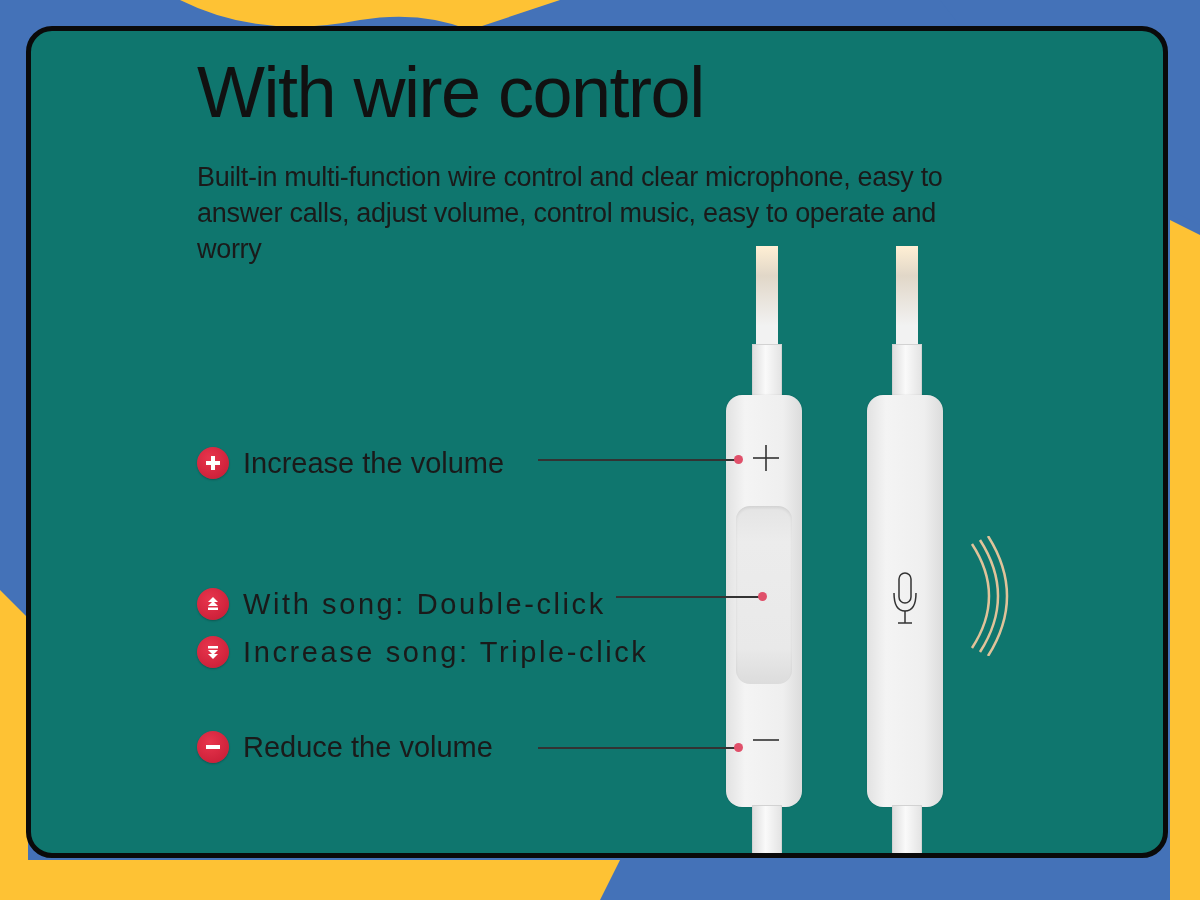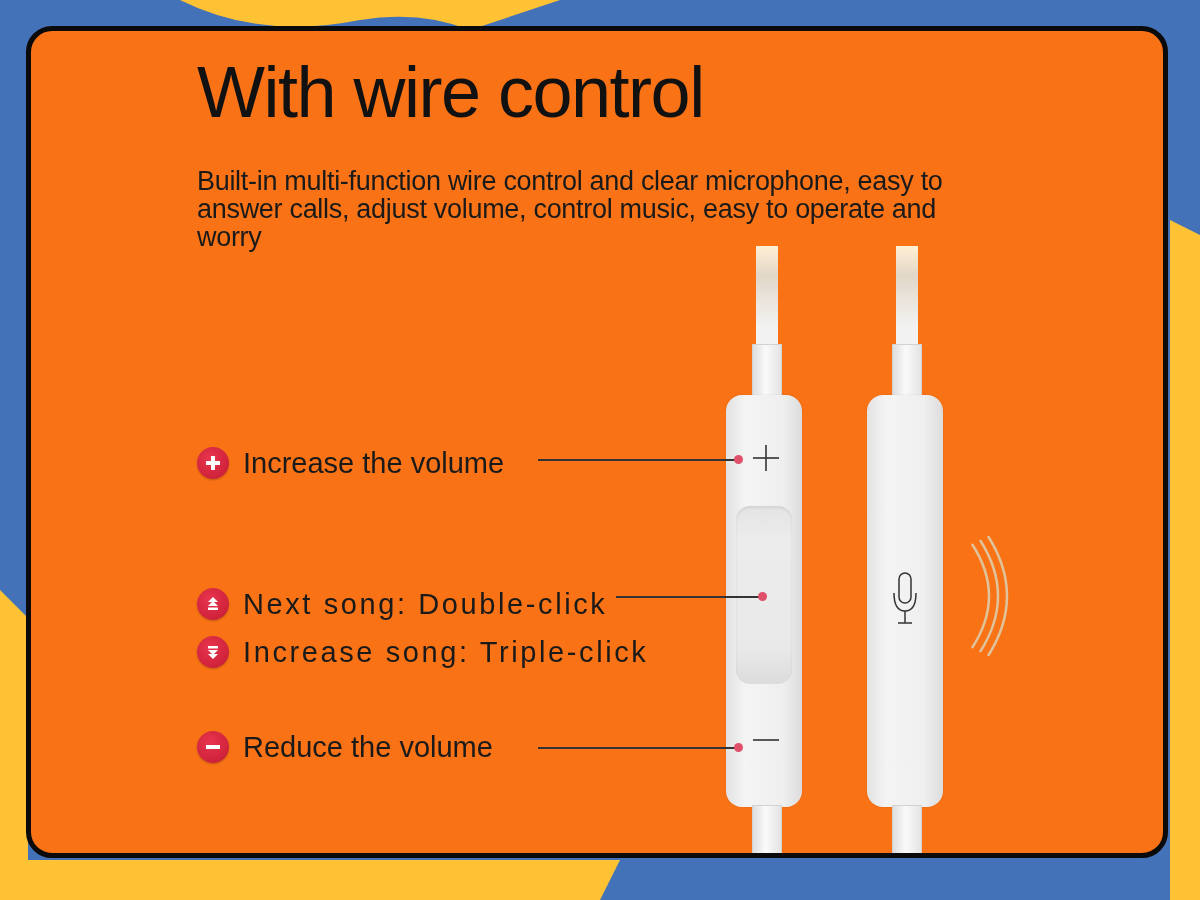--- a/index.html
+++ b/index.html
@@ -1,20 +1,20 @@
 <!DOCTYPE html>
 <html><head>
 <meta charset="utf-8">
 <style>
   html,body{margin:0;padding:0;}
   body{width:1200px;height:900px;position:relative;overflow:hidden;background:#4472b8;font-family:"Liberation Sans",sans-serif;}
   .bg-svg{position:absolute;left:0;top:0;width:1200px;height:900px;}
-  .card{position:absolute;left:26px;top:26px;width:1142px;height:832px;background:#f97316;border:5px solid #0a0a0a;border-radius:26px;box-sizing:border-box;overflow:hidden;}
+  .card{position:absolute;left:26px;top:26px;width:1142px;height:832px;background:#0f766e;border:5px solid #0a0a0a;border-radius:26px;box-sizing:border-box;overflow:hidden;}
   .title{position:absolute;left:166px;top:22px;font-size:72px;font-weight:400;color:#111;letter-spacing:-1.5px;margin:0;line-height:1.1;}
-  .desc{position:absolute;left:166px;top:136px;width:760px;font-size:27px;line-height:28px;color:#1a1a1a;margin:0;letter-spacing:-0.3px;}
+  .desc{position:absolute;left:166px;top:128px;width:760px;font-size:27px;line-height:36px;color:#1a1a1a;margin:0;letter-spacing:-0.3px;}
   .feature{position:absolute;left:166px;display:flex;align-items:center;height:36px;}
   .ficon{width:32px;height:32px;border-radius:50%;background:radial-gradient(circle at 40% 35%,#e8354d,#c41a33);margin-right:14px;display:flex;align-items:center;justify-content:center;box-shadow:0 1px 2px rgba(0,0,0,.25);}
   .ficon svg{width:20px;height:20px;}
   .flabel{font-size:29px;color:#1a1a1a;white-space:nowrap;}
   .spaced{letter-spacing:2.6px;}
   .leader{position:absolute;height:2px;background:#333;}
   .dot{position:absolute;width:9px;height:9px;border-radius:50%;background:#e0506a;}
   .cable{position:absolute;width:22px;background:linear-gradient(to right,#ddd,#f7f7f7 45%,#e6e6e6);}
   .cable-top{background:linear-gradient(to bottom,rgba(255,239,212,1),rgba(225,215,200,1) 30%,#f2f2f2 80%);}
   .collar{position:absolute;width:30px;background:linear-gradient(to right,#dedede,#fafafa 45%,#e4e4e4);border:1px solid #d2d2d2;box-sizing:border-box;}
@@ -49,21 +49,21 @@
 
 
   <div class="feature" style="top:555px;">
     <span class="ficon">
       <svg viewBox="0 0 20 20">
           <path d="M10 3 L15 8 L5 8 Z" fill="#fff"></path>
           <path d="M10 7 L15 12 L5 12 Z" fill="#fff"></path>
           <rect x="5" y="13.5" width="10" height="2.5" fill="#fff"></rect>
         </svg>
     </span>
-    <span class="flabel spaced">Next song: Double-click</span>
+    <span class="flabel spaced">With song: Double-click</span>
   </div>
 
   <div class="feature" style="top:603px;">
     <span class="ficon">
       <svg viewBox="0 0 20 20">
           <rect x="5" y="4" width="10" height="2.5" fill="#fff"></rect>
           <path d="M10 17 L15 12 L5 12 Z" fill="#fff"></path>
           <path d="M10 13 L15 8 L5 8 Z" fill="#fff"></path>
         </svg>
     </span>

